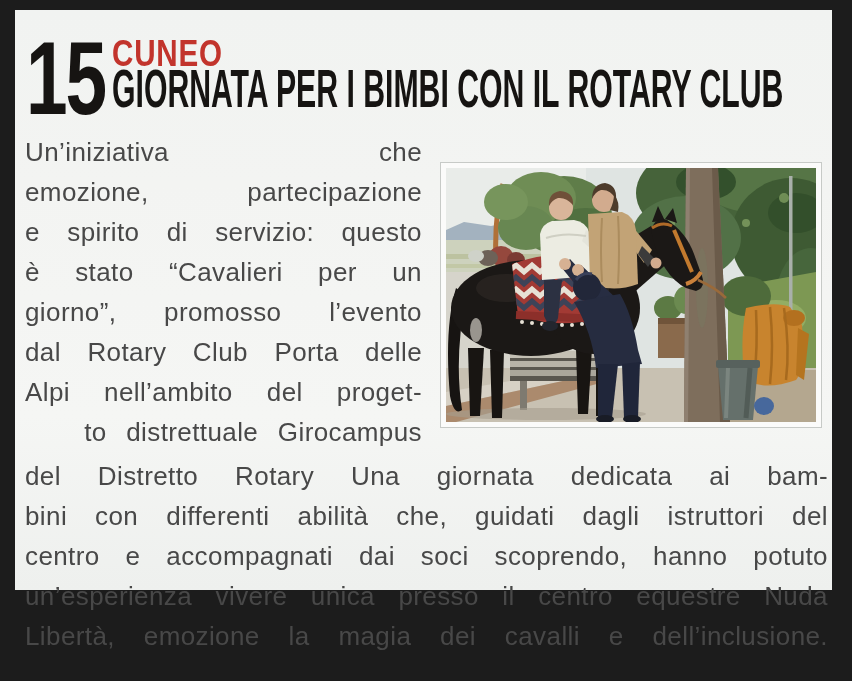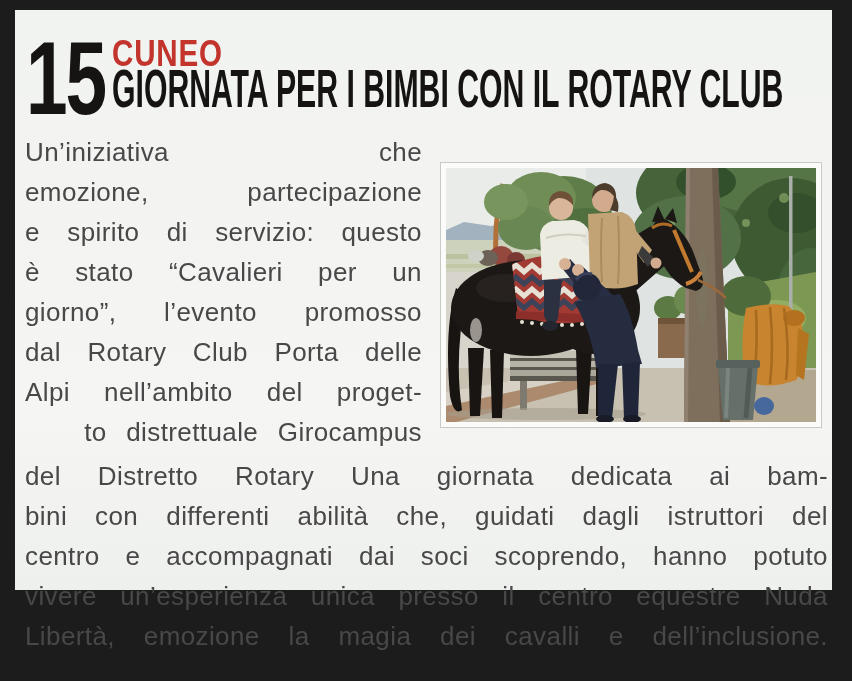--- a/index.html
+++ b/index.html
@@ -82,22 +82,22 @@
       </div>
       <div class="line">
         <span>è</span>
         <span>stato</span>
         <span>“Cavalieri</span>
         <span>per</span>
         <span>un</span>
       </div>
       <div class="line">
         <span>giorno”,</span>
+        <span>promosso</span>
         <span>l’evento</span>
-        <span>promosso</span>
       </div>
       <div class="line">
         <span>dal</span>
         <span>Rotary</span>
         <span>Club</span>
         <span>Porta</span>
         <span>delle</span>
       </div>
       <div class="line">
         <span>Alpi</span>
@@ -134,22 +134,22 @@
         <span>centro</span>
         <span>e</span>
         <span>accompagnati</span>
         <span>dai</span>
         <span>soci</span>
         <span>scoprendo,</span>
         <span>hanno</span>
         <span>potuto</span>
       </div>
       <div class="line">
+        <span>un’esperienza</span>
         <span>vivere</span>
-        <span>un’esperienza</span>
         <span>unica</span>
         <span>presso</span>
         <span>il</span>
         <span>centro</span>
         <span>equestre</span>
         <span>Nuda</span>
       </div>
       <div class="line">
         <span>Libertà,</span>
         <span>emozione</span>

